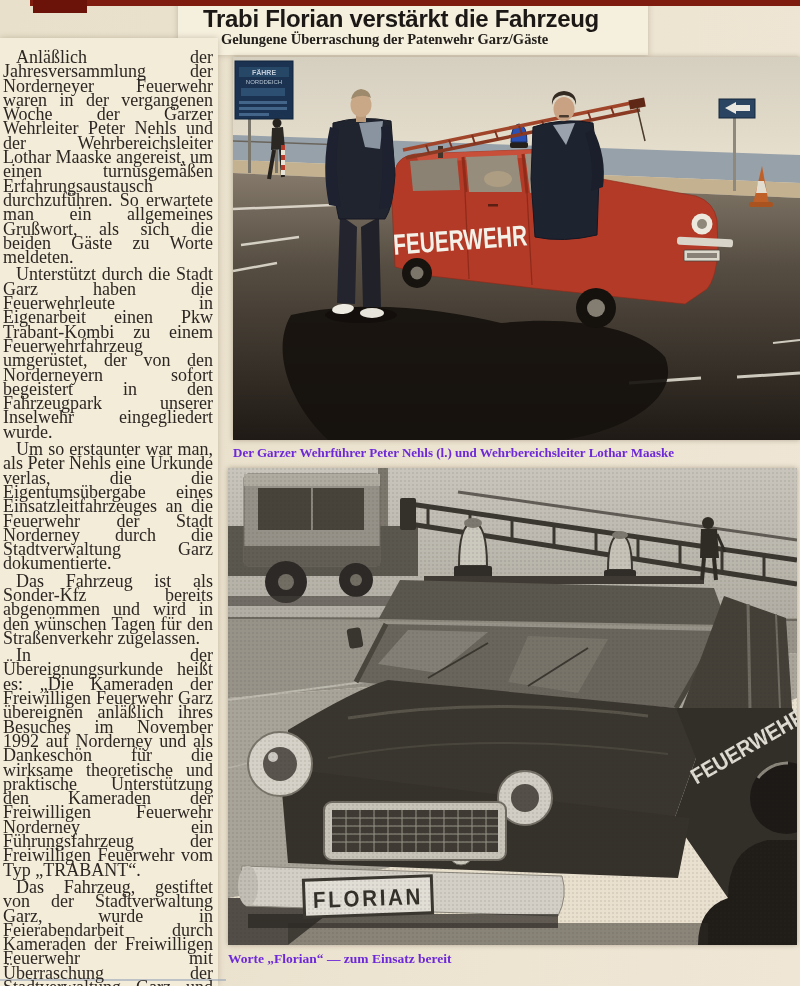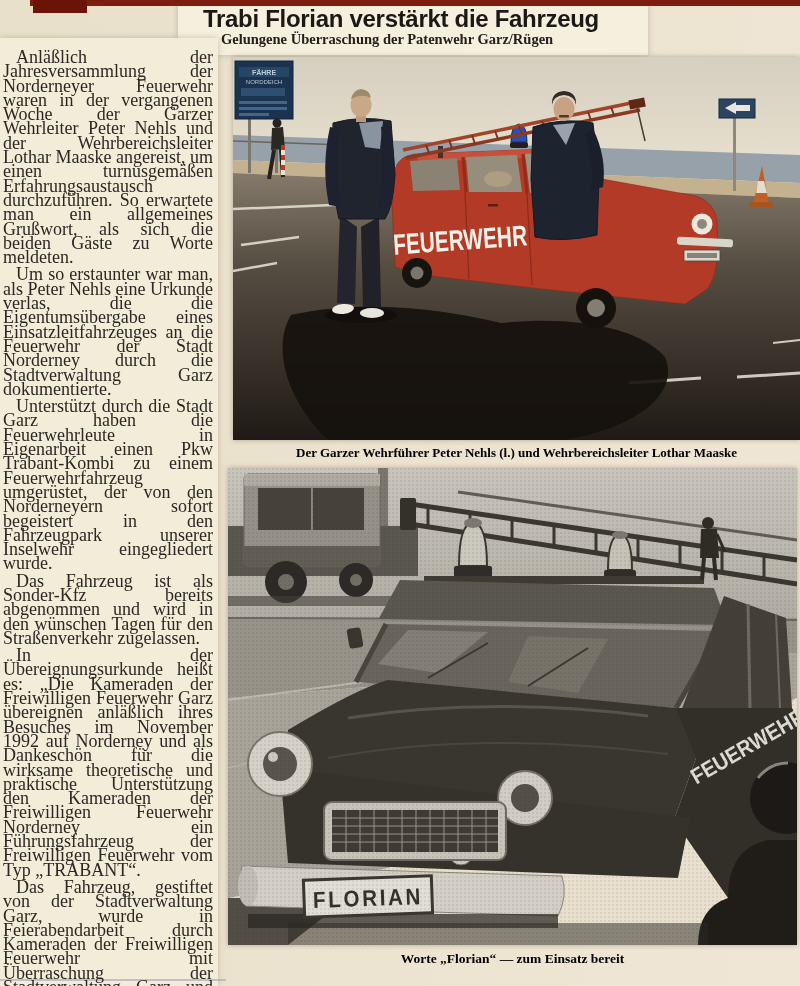--- a/index.html
+++ b/index.html
@@ -35,43 +35,43 @@
     font-size:18px;line-height:14.3px;color:#2c2723;
     text-align:justify;hyphens:auto;-webkit-hyphens:auto;
   }
   #article-column p{margin:0 0 3px 0;text-indent:13px;}
   
   .photo{display:block;box-shadow:0 0 5px rgba(90,75,55,.4);}
   #photo1{left:233px;top:57px;width:567px;height:383px;}
   #photo2{left:228px;top:468px;width:569px;height:477px;}
   .caption{
     font-family:"Liberation Serif",serif;font-weight:bold;
-    color:#000000;text-align:center;
+    color:#6d28d9;
   }
   #caption1{left:233px;top:445px;width:567px;font-size:13px;}
   #caption2{left:228px;top:951px;width:569px;font-size:13.5px;}
   svg text{font-family:"Liberation Sans",sans-serif;}
 </style>
 </head>
 <body>
 
 <div class="abs strip" id="headline-strip"></div>
 <div class="abs strip" id="column-strip"></div>
 
 <div class="abs" id="rule-red"></div>
 <div class="abs" id="rule-red-thick"></div>
 <div class="abs" id="bottom-blue-line"></div>
 
 <div class="abs" id="headline">Trabi Florian verstärkt die Fahrzeug</div>
-<div class="abs" id="subheadline">Gelungene Überraschung der Patenwehr Garz/Rügen</div>
+<div class="abs" id="subheadline">Gelungene Überraschung der Patenwehr Garz/Gäste</div>
 
 <div class="abs" id="article-column">
   <p>Anläßlich der Jahresversammlung der Norderneyer Feuerwehr waren in der vergangenen Woche der Garzer Wehrleiter Peter Nehls und der Wehrbereichsleiter Lothar Maaske angereist, um einen turnusgemäßen Erfahrungsaustausch durchzuführen. So erwartete man ein allgemeines Grußwort, als sich die beiden Gäste zu Worte meldeten.</p>
+  <p>Unterstützt durch die Stadt Garz haben die Feuerwehrleute in Eigenarbeit einen Pkw Trabant-Kombi zu einem Feuerwehrfahrzeug umgerüstet, der von den Norderneyern sofort begeistert in den Fahrzeugpark unserer Inselwehr eingegliedert wurde.</p>
   <p>Um so erstaunter war man, als Peter Nehls eine Urkunde verlas, die die Eigentumsübergabe eines Einsatzleitfahrzeuges an die Feuerwehr der Stadt Norderney durch die Stadtverwaltung Garz dokumentierte.</p>
-  <p>Unterstützt durch die Stadt Garz haben die Feuerwehrleute in Eigenarbeit einen Pkw Trabant-Kombi zu einem Feuerwehrfahrzeug umgerüstet, der von den Norderneyern sofort begeistert in den Fahrzeugpark unserer Inselwehr eingegliedert wurde.</p>
   <p>Das Fahrzeug ist als Sonder-Kfz bereits abgenommen und wird in den wünschen Tagen für den Straßenverkehr zugelassen.</p>
   <p>In der Übereignungsurkunde heißt es: „Die Kameraden der Freiwilligen Feuerwehr Garz übereignen anläßlich ihres Besuches im November 1992 auf Norderney und als Dankeschön für die wirksame theoretische und praktische Unterstützung den Kameraden der Freiwilligen Feuerwehr Norderney ein Führungsfahrzeug der Freiwilligen Feuerwehr vom Typ „TRABANT“.</p>
   <p>Das Fahrzeug, gestiftet von der Stadtverwaltung Garz, wurde in Feierabendarbeit durch Kameraden der Freiwilligen Feuerwehr mit Überraschung der Stadtverwaltung Garz und des Wirkungsbereichsleiters umgerüstet.</p>
 </div>
 
 <svg class="abs photo" id="photo1" viewBox="0 0 567 383" preserveAspectRatio="none">
   <defs>
     <linearGradient id="p1sky" x1="0" y1="0" x2="0" y2="1">
       <stop offset="0" stop-color="#d5cfc0"></stop>
         <stop offset="1" stop-color="#ece4d1"></stop>

